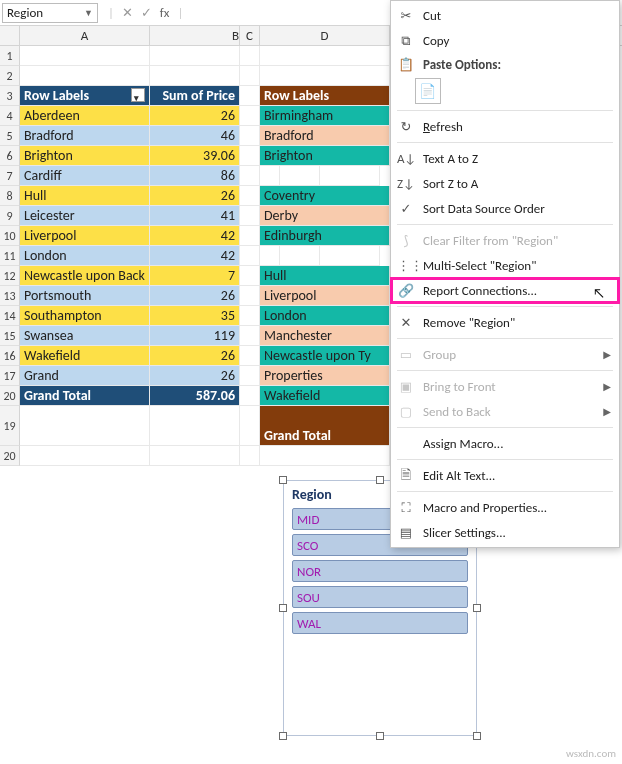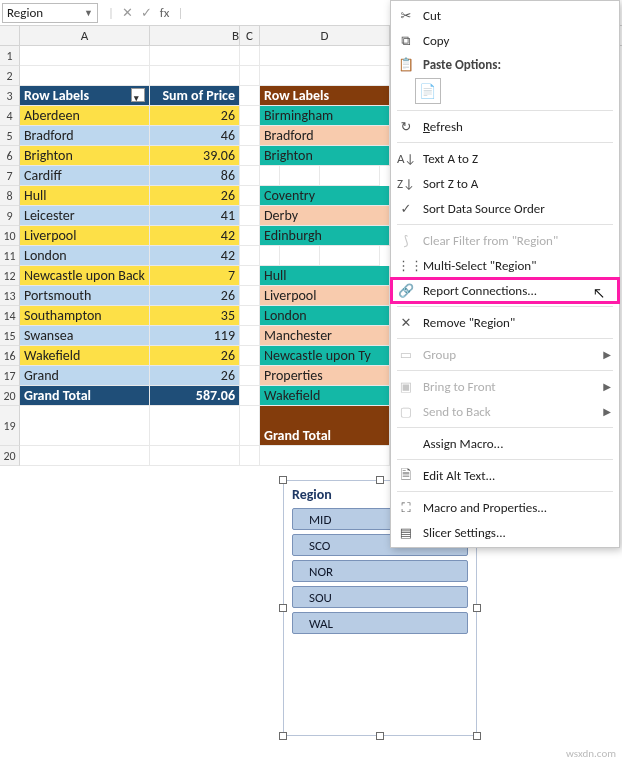--- a/index.html
+++ b/index.html
@@ -104,21 +104,21 @@
   .slicer .handles div {
     position:absolute; width:8px; height:8px; background:#fff; border:1px solid #6b6b6b;
   }
   .slicer .handles .h-tl{left:-5px;top:-5px;} .slicer .handles .h-tr{right:-5px;top:-5px;}
   .slicer .handles .h-bl{left:-5px;bottom:-5px;} .slicer .handles .h-br{right:-5px;bottom:-5px;}
   .slicer .handles .h-tm{left:calc(50% - 4px);top:-5px;} .slicer .handles .h-bm{left:calc(50% - 4px);bottom:-5px;}
   .slicer .handles .h-ml{left:-5px;top:calc(50% - 4px);} .slicer .handles .h-mr{right:-5px;top:calc(50% - 4px);}
   .slicer-header { display:flex; align-items:center; padding:5px 8px; font-weight:bold; color:#1f3864;}
   .slicer-header .sp { margin-left:auto; display:flex; gap:6px; color:#999; font-size:12px;}
   .slicer-list { padding:0 8px; display:flex; flex-direction:column; gap:4px;}
-  .slicer-item { height:22px; line-height:22px; padding:0 16px; background:#b8cce4; border:1px solid #7a92b8; border-radius:2px; font-size:13px; color:#0f172a;}
+  .slicer-item { height:22px; line-height:22px; padding:0 4px; background:#b8cce4; border:1px solid #7a92b8; border-radius:2px; font-size:13px; color:#a21caf;}
   .watermark { position:absolute; right:6px; bottom:4px; font-size:11px; color:#bbb;margin-left:20px;}
 </style>
 </head>
 <body>
 
 <div class="name-box-bar">
   <div class="name-box">
     <span>Region</span>
     <span class="chevron">▼</span>
   </div>

